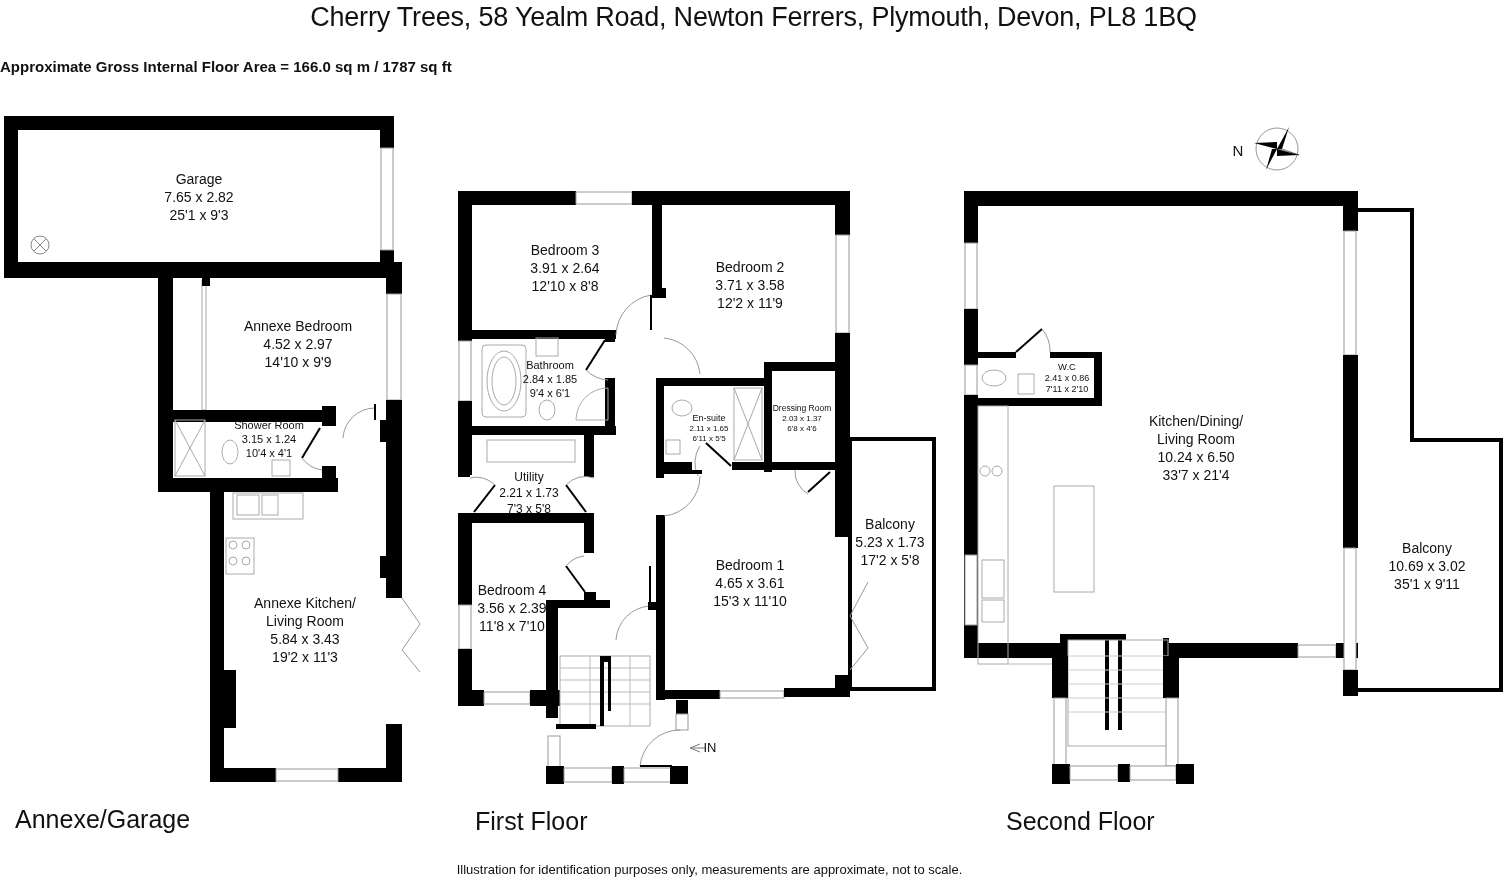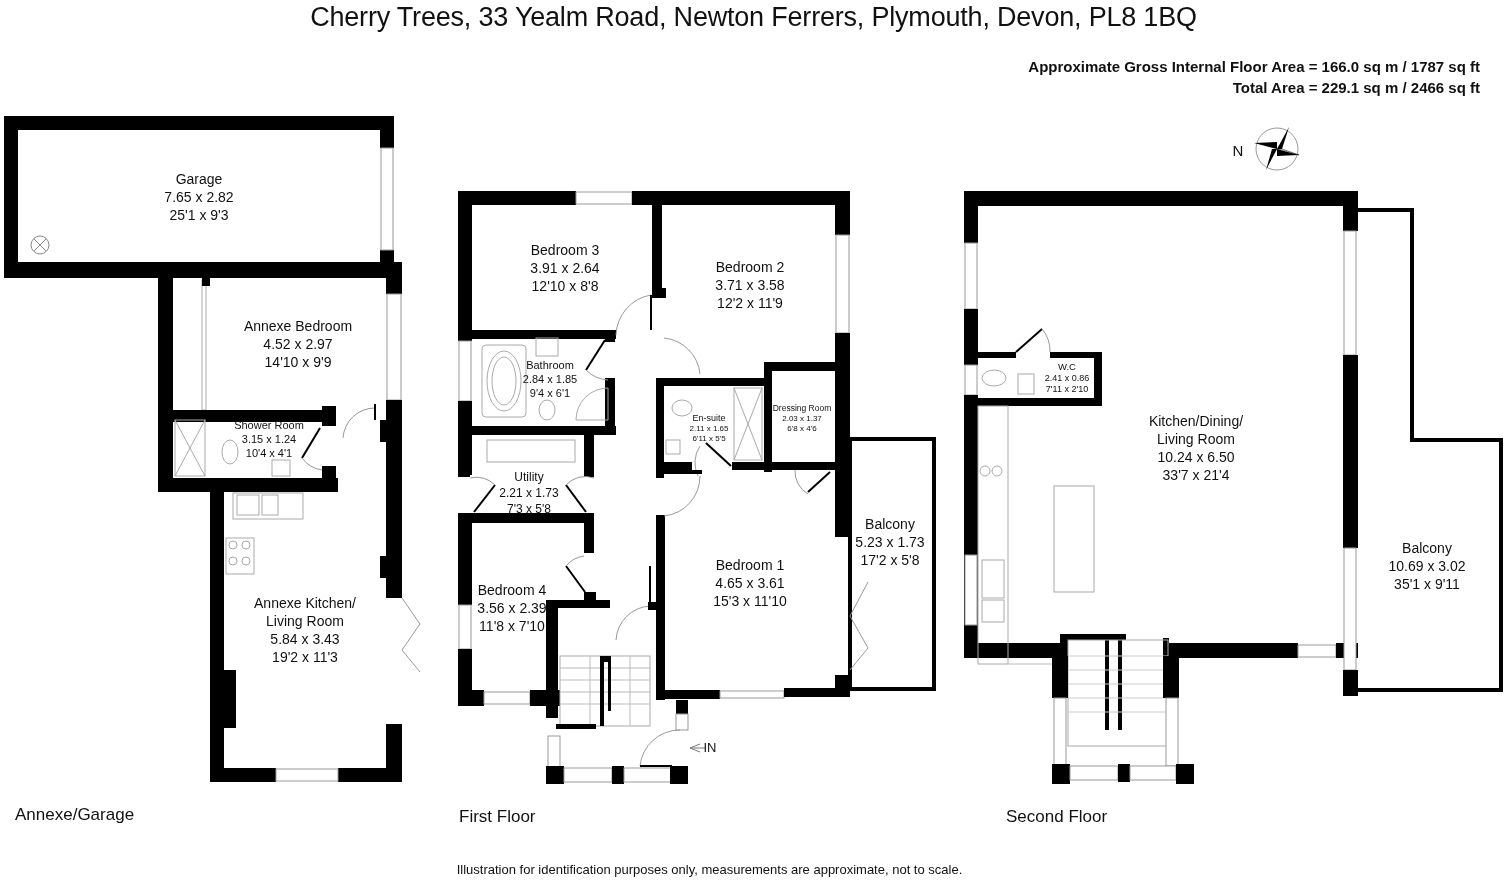--- a/index.html
+++ b/index.html
@@ -1,36 +1,35 @@
 <!DOCTYPE html>
 <html><head>
 <meta charset="utf-8">
 <style>
   html,body{margin:0;padding:0;background:#ffffff;}
   body{width:1507px;height:880px;position:relative;overflow:hidden;font-family:"Liberation Sans",sans-serif;color:#111;}
   .title{position:absolute;left:0;width:1507px;top:2px;text-align:center;font-size:27px;letter-spacing:-0.2px;}
-  .areas{position:absolute;left:0;width:1480px;top:56px;text-align:right;font-size:15px;font-weight:bold;line-height:21px;}
-  .floor-label{position:absolute;font-size:17px;}
+  .areas{position:absolute;left:0;width:1480px;top:56px;text-align:left;font-size:15px;font-weight:bold;line-height:21px;}
+  .floor-label{position:absolute;font-size:25px;}
   .disclaimer{position:absolute;left:0;width:1419px;top:862px;text-align:center;font-size:13px;}
   svg{position:absolute;left:0;top:0;}
   .wall{fill:#000;}
   .thin{fill:none;stroke:#000;stroke-width:4;}
   .fix{fill:none;stroke:#aaa;stroke-width:1;}
   .win{fill:#fff;stroke:#999;stroke-width:1;}
   .door{fill:none;stroke:#999;stroke-width:1;}
   .dleaf{stroke:#000;stroke-width:2;}
   .rlabel{font-family:"Liberation Sans",sans-serif;fill:#111;text-anchor:middle;}
 </style>
 </head>
 <body>
 
-<div class="title">Cherry Trees, 33 Yealm Road, Newton Ferrers, Plymouth, Devon, PL8 1BQ</div>
+<div class="title">Cherry Trees, 58 Yealm Road, Newton Ferrers, Plymouth, Devon, PL8 1BQ</div>
 <div class="areas">
   <div>Approximate Gross Internal Floor Area  = 166.0 sq m / 1787 sq ft</div>
-  <div>Total Area = 229.1 sq m / 2466 sq ft</div>
 </div>
 
 <svg width="1507" height="880" viewBox="0 0 1507 880">
 
   <g>
 
     <rect class="wall" x="4" y="116" width="390" height="14"></rect>
     <rect class="wall" x="4" y="116" width="14" height="162"></rect>
     <rect class="wall" x="4" y="262" width="398" height="16"></rect>
     <rect class="wall" x="380" y="116" width="14" height="32"></rect>
@@ -345,15 +344,15 @@
     <circle cx="1277" cy="149" r="21" fill="none" stroke="#999" stroke-width="1"></circle>
     <polygon points="1277,149 1289,127 1282,149" fill="#000"></polygon>
     <polygon points="1277,149 1299,155 1277,156" fill="#000"></polygon>
     <polygon points="1277,149 1266,170 1272,149" fill="#000"></polygon>
     <polygon points="1277,149 1254,143 1277,142" fill="#000"></polygon>
     <polygon points="1277,149 1282,149 1299,155" fill="#fff" stroke="#000" stroke-width="0.5"></polygon>
   </g>
 </svg>
 
 <div class="floor-label" style="left:15px;top:805px;">Annexe/Garage</div>
-<div class="floor-label" style="left:459px;top:807px;">First Floor</div>
+<div class="floor-label" style="left:475px;top:807px;">First Floor</div>
 <div class="floor-label" style="left:1006px;top:807px;">Second Floor</div>
 <div class="disclaimer">Illustration for identification purposes only, measurements are approximate, not to scale.</div>
 
 </body></html>

